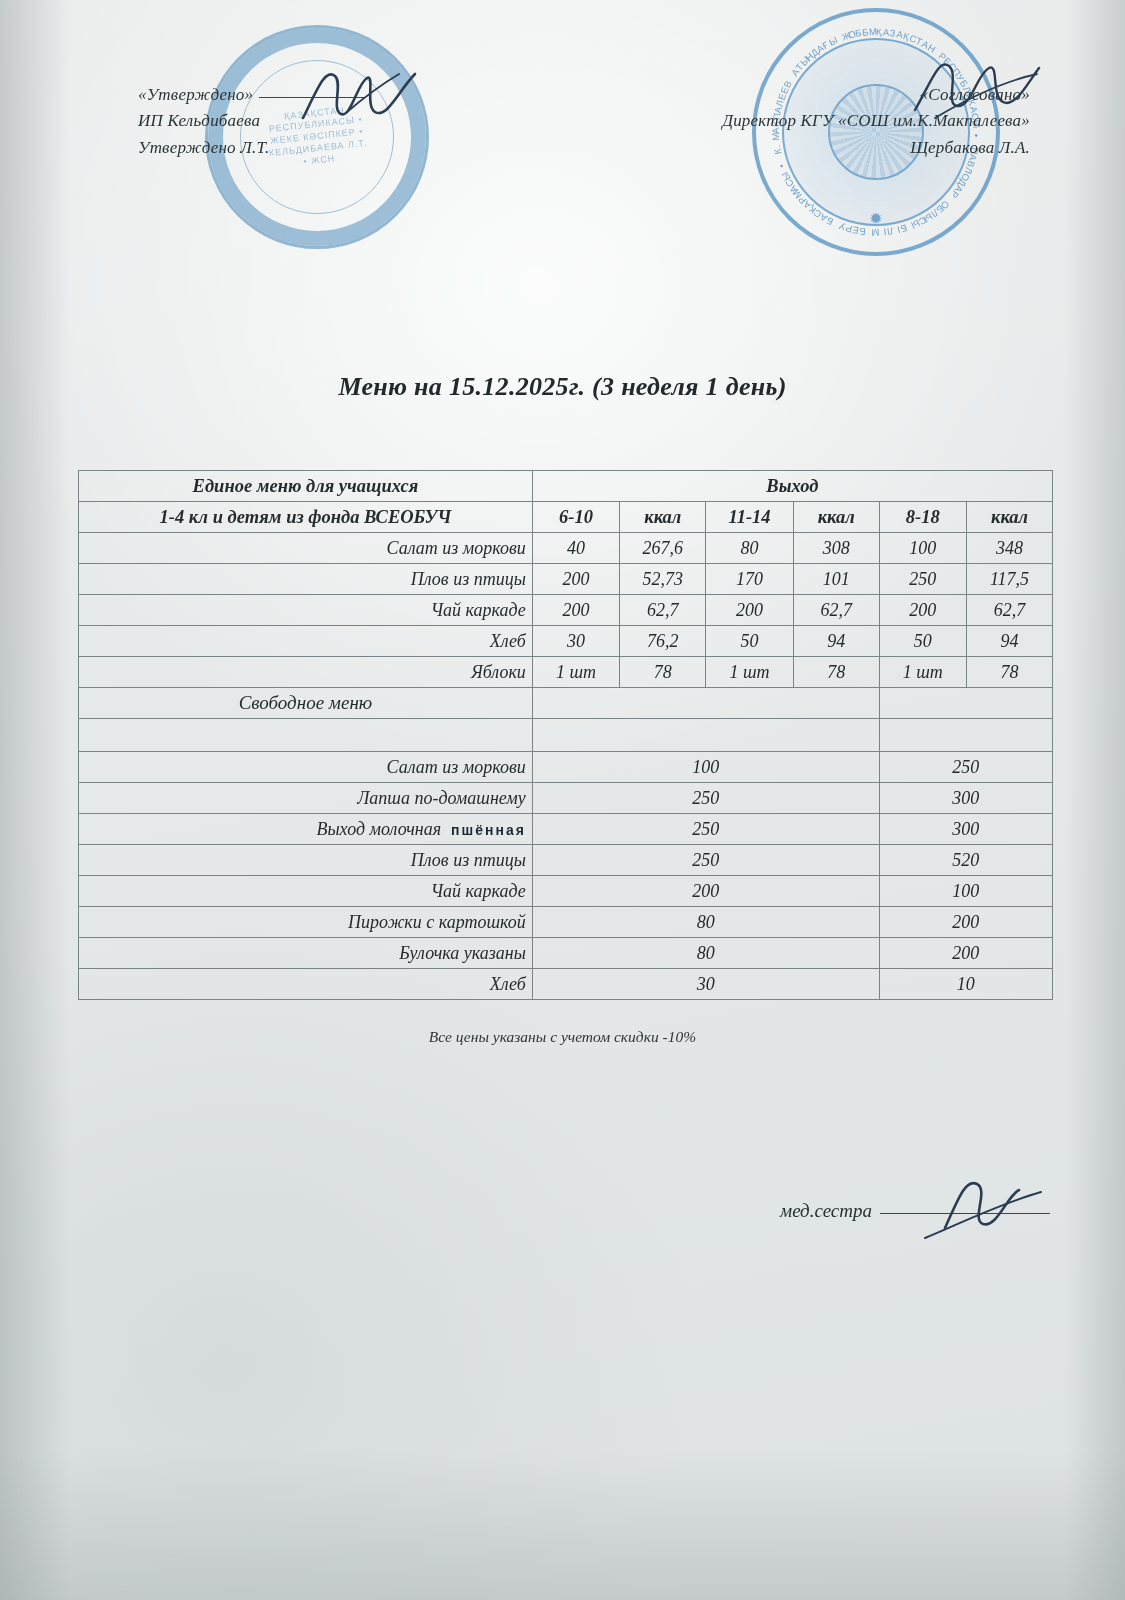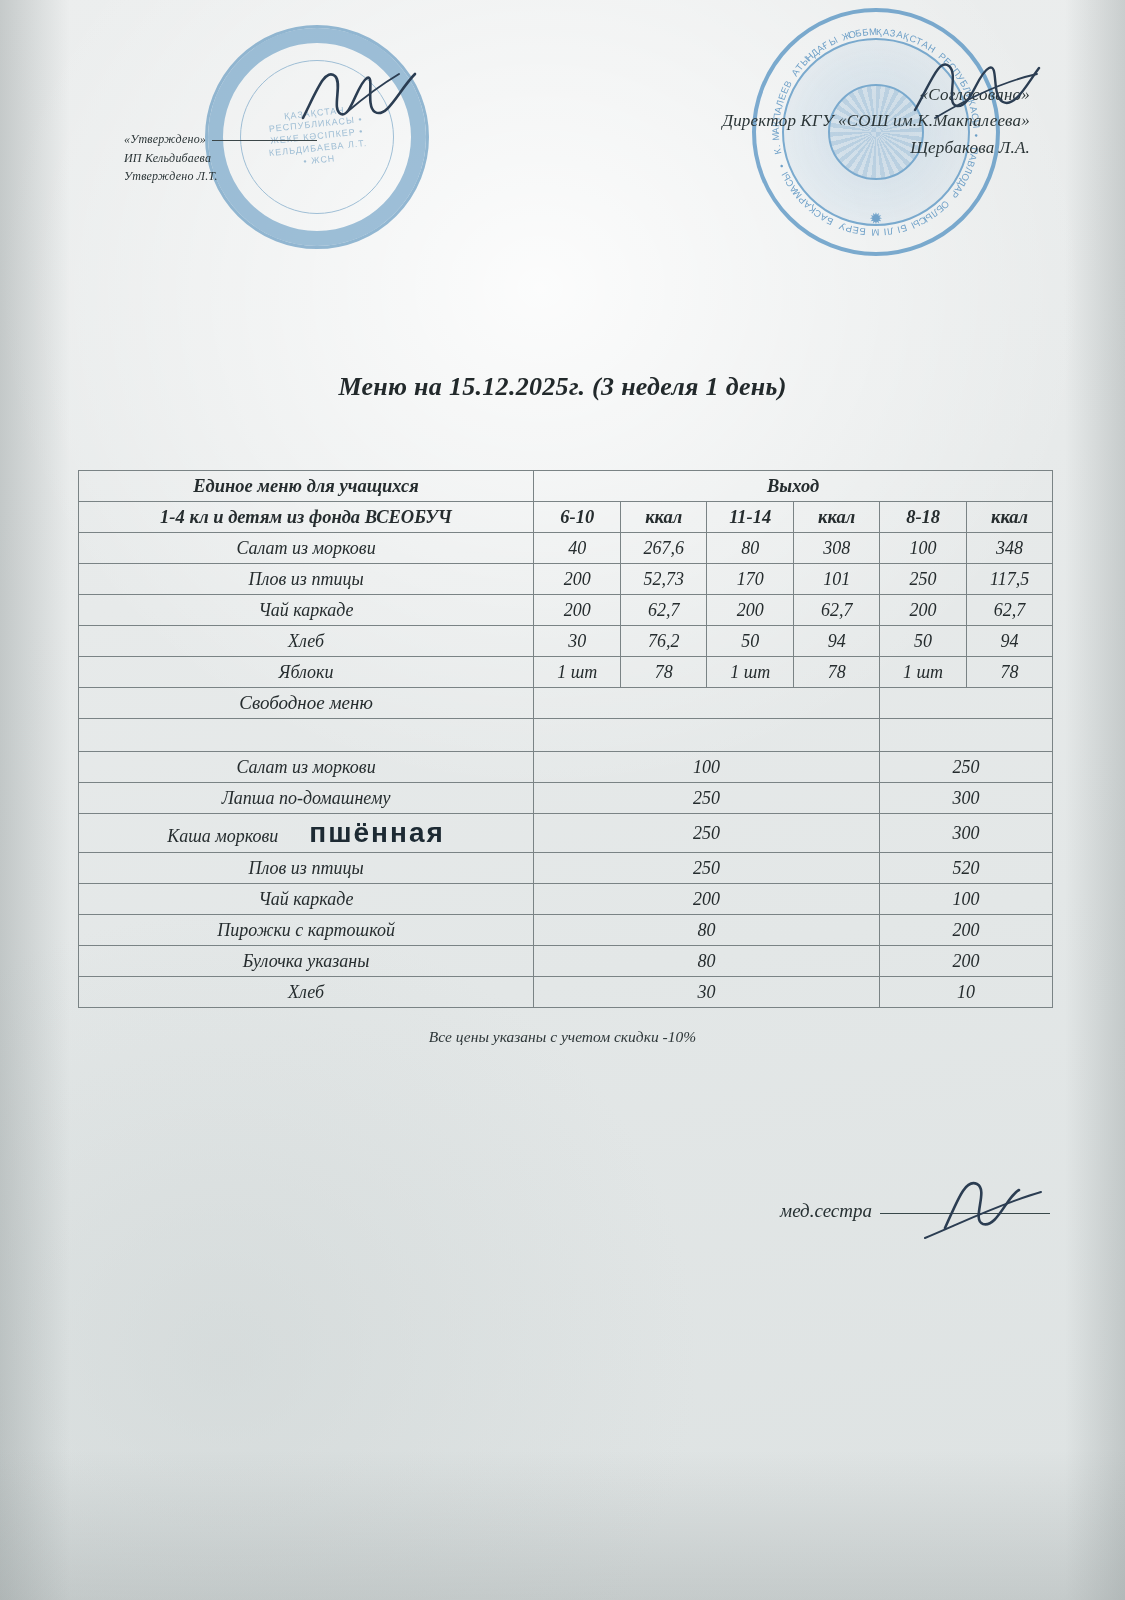--- a/index.html
+++ b/index.html
@@ -38,28 +38,27 @@
   .shadow-bottom {
     position: absolute;
     left: 0; right: 0; bottom: 0; height: 150px;
     background: linear-gradient(to top, rgba(150,158,158,0.35), rgba(150,158,158,0.0));
     pointer-events: none;
   }
 
   
   .approve-left {
     position: absolute;
-    left: 124px;
+    left: 138px;
     top: 82px;
     font-style: italic;
-    font-size: 12px;
+    font-size: 17px;
     color: #2a3436;
     line-height: 1.55;
     letter-spacing: .2px;
-    margin-top: 48px;
   }
   .approve-left .line1 { white-space: nowrap; }
   .approve-left .rule {
     display: inline-block;
     width: 105px;
     border-bottom: 1.3px solid #3c4749;
     margin-left: 6px;
     vertical-align: 2px;
   }
   .approve-right {
@@ -209,21 +208,21 @@
     height: 24px;
     background: transparent;
   }
   table.menu th {
     font-weight: bold;
     text-align: center;
     font-style: italic;
     font-size: 18.5px;
   }
   td.name, th.name {
-    text-align: center;
+    text-align: right;
     padding-left: 10px;
     width: 450px;
   }
   td.num {
     text-align: center;
     width: 76px;
   }
   td.kcal {
     text-align: center;
     width: 74px;
@@ -236,24 +235,24 @@
   }
   tr.blank td { height: 26px; }
   td.free-a { text-align: center; }
   td.free-b { text-align: center; }
 
   
   .handwritten {
     font-family: "Liberation Sans", sans-serif;
     font-style: normal;
     font-weight: bold;
-    font-size: 28px;
+    font-size: 14px;
     letter-spacing: 2px;
     color: #1d2a33;
-    margin-left: 31px;
+    margin-left: 10px;
   }
 
   
   .note {
     position: absolute;
     top: 1028px;
     left: 0; right: 0;
     text-align: center;
     font-style: italic;
     font-size: 15.5px;
@@ -495,21 +494,21 @@
           <td class="free-a" colspan="4">100</td>
           <td class="free-b" colspan="2">250</td>
         </tr>
         <tr>
           <td class="name">Лапша по-домашнему</td>
           <td class="free-a" colspan="4">250</td>
           <td class="free-b" colspan="2">300</td>
         </tr>
         <tr>
           <td class="name">
-            <span>Каша моркови</span><span class="handwritten">пшённая</span>
+            <span>Выход молочная</span><span class="handwritten">пшённая</span>
           </td>
           <td class="free-a" colspan="4">250</td>
           <td class="free-b" colspan="2">300</td>
         </tr>
         <tr>
           <td class="name">Плов из птицы</td>
           <td class="free-a" colspan="4">250</td>
           <td class="free-b" colspan="2">520</td>
         </tr>
         <tr>

